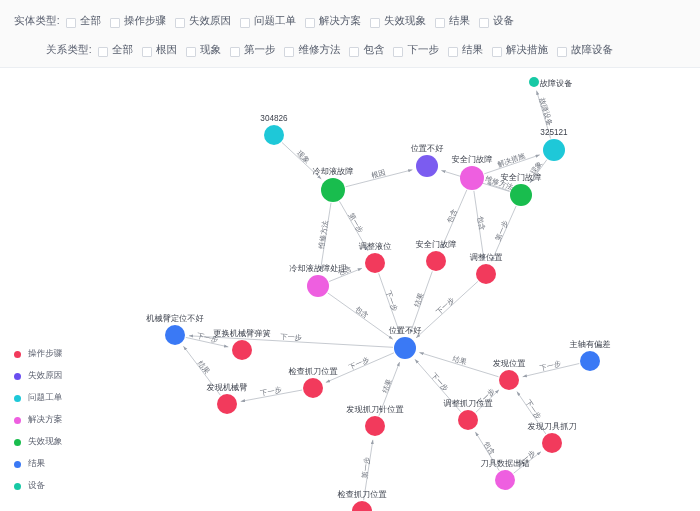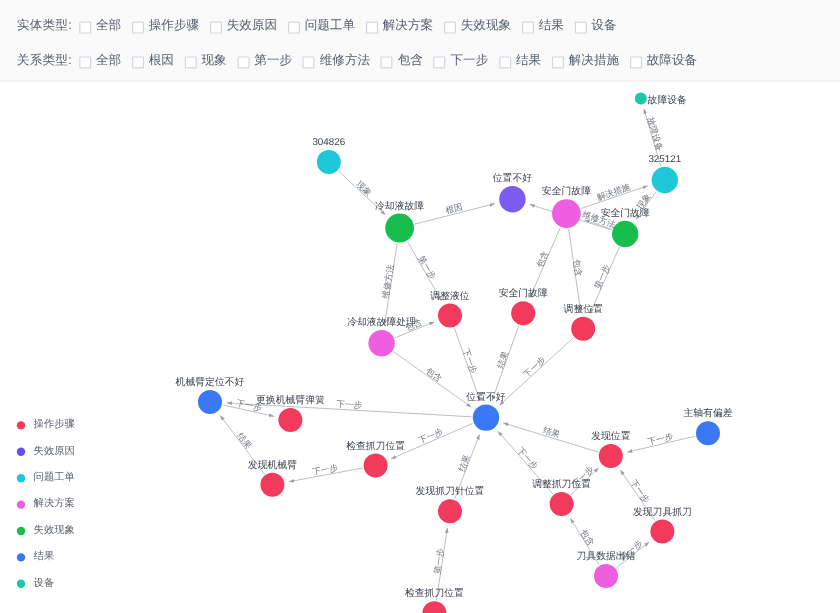--- a/index.html
+++ b/index.html
@@ -14,21 +14,21 @@
 
   
   .filter-panel {
     position: absolute; left: 0; top: 0;
     width: 700px; height: 68px;
     background: #fafafa;
     border-bottom: 1px solid #ebeef2;
     padding: 8px 0 0 14px;
   }
   .filter-row { display: flex; align-items: center; height: 26px; }
-  .filter-row + .filter-row { margin-top: 3px; }
+  .filter-row + .filter-row { margin-top: 3px; margin-left: 32px; }
   .filter-label {
     font-size: 10.5px; color: #5a6070; white-space: nowrap;
     margin-right: 6px; letter-spacing: .2px;
   }
   .cb-item { display: flex; align-items: flex-end; margin-right: 9px; white-space: nowrap; }
   .cb-box {
     width: 10px; height: 10px; border: 1px solid #d3d7de;
     background: #fff; border-radius: 1px; margin-right: 4px; flex: none;
   }
   .cb-text { font-size: 10.5px; color: #555c6b; }

